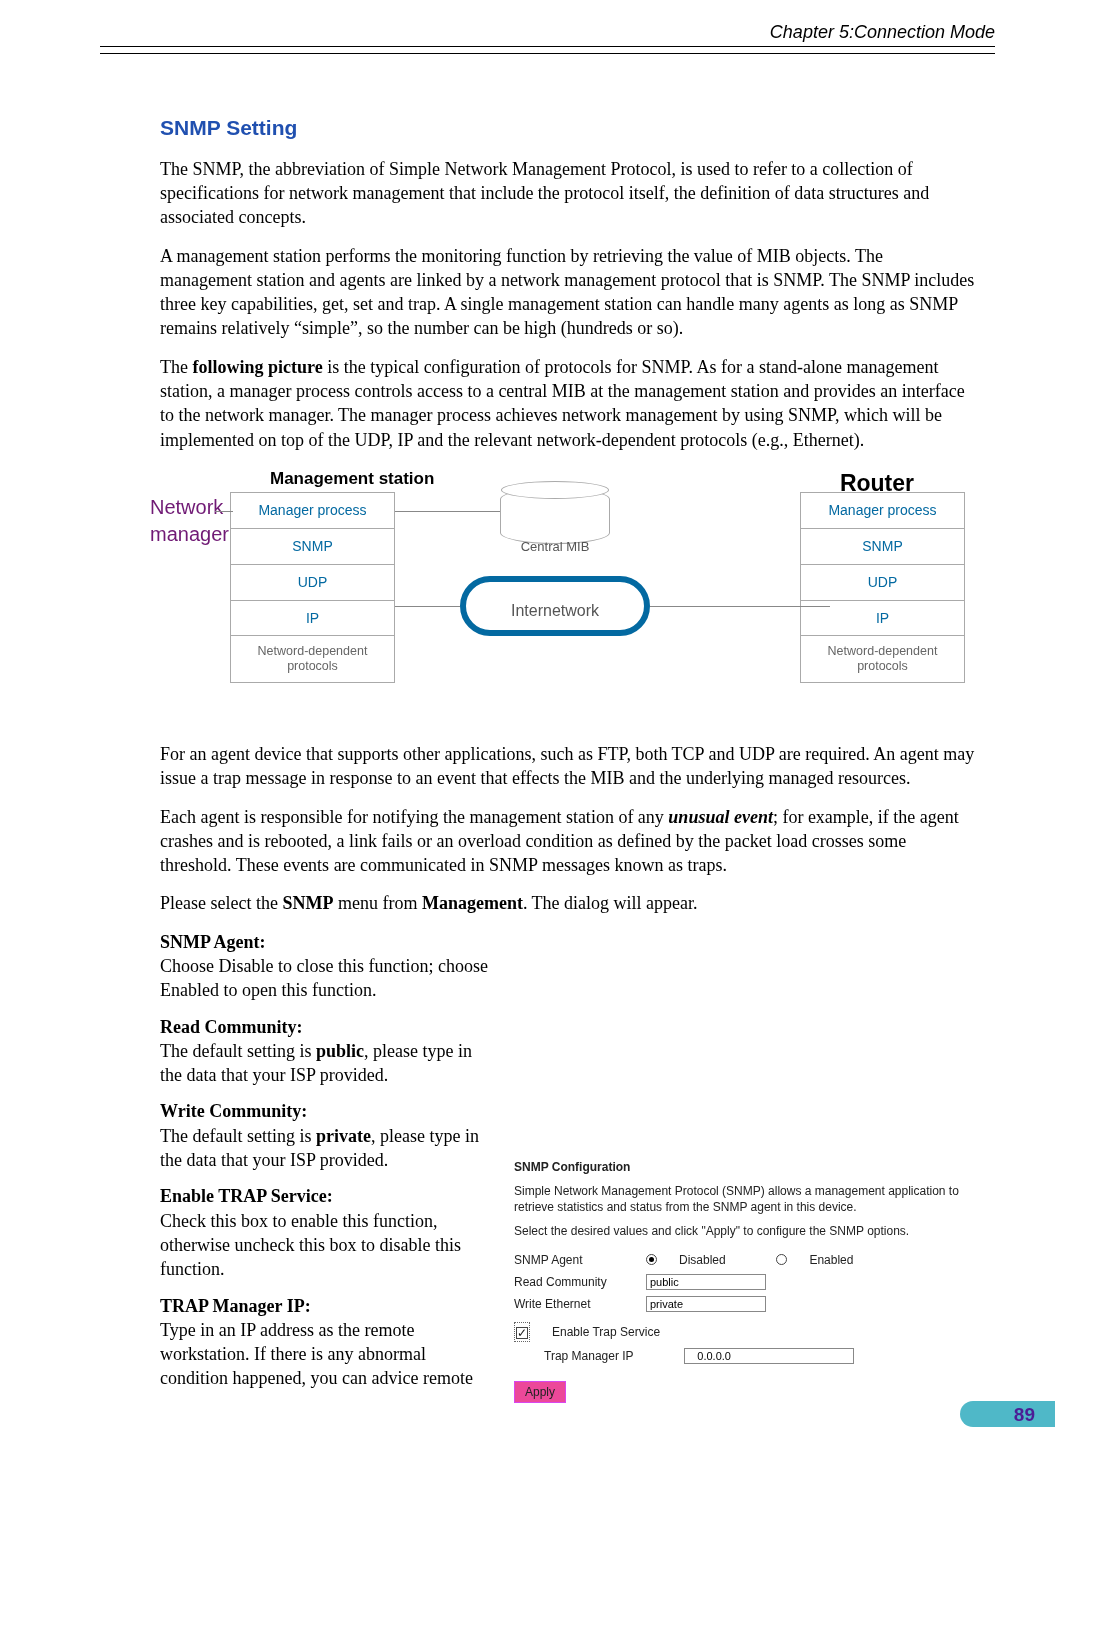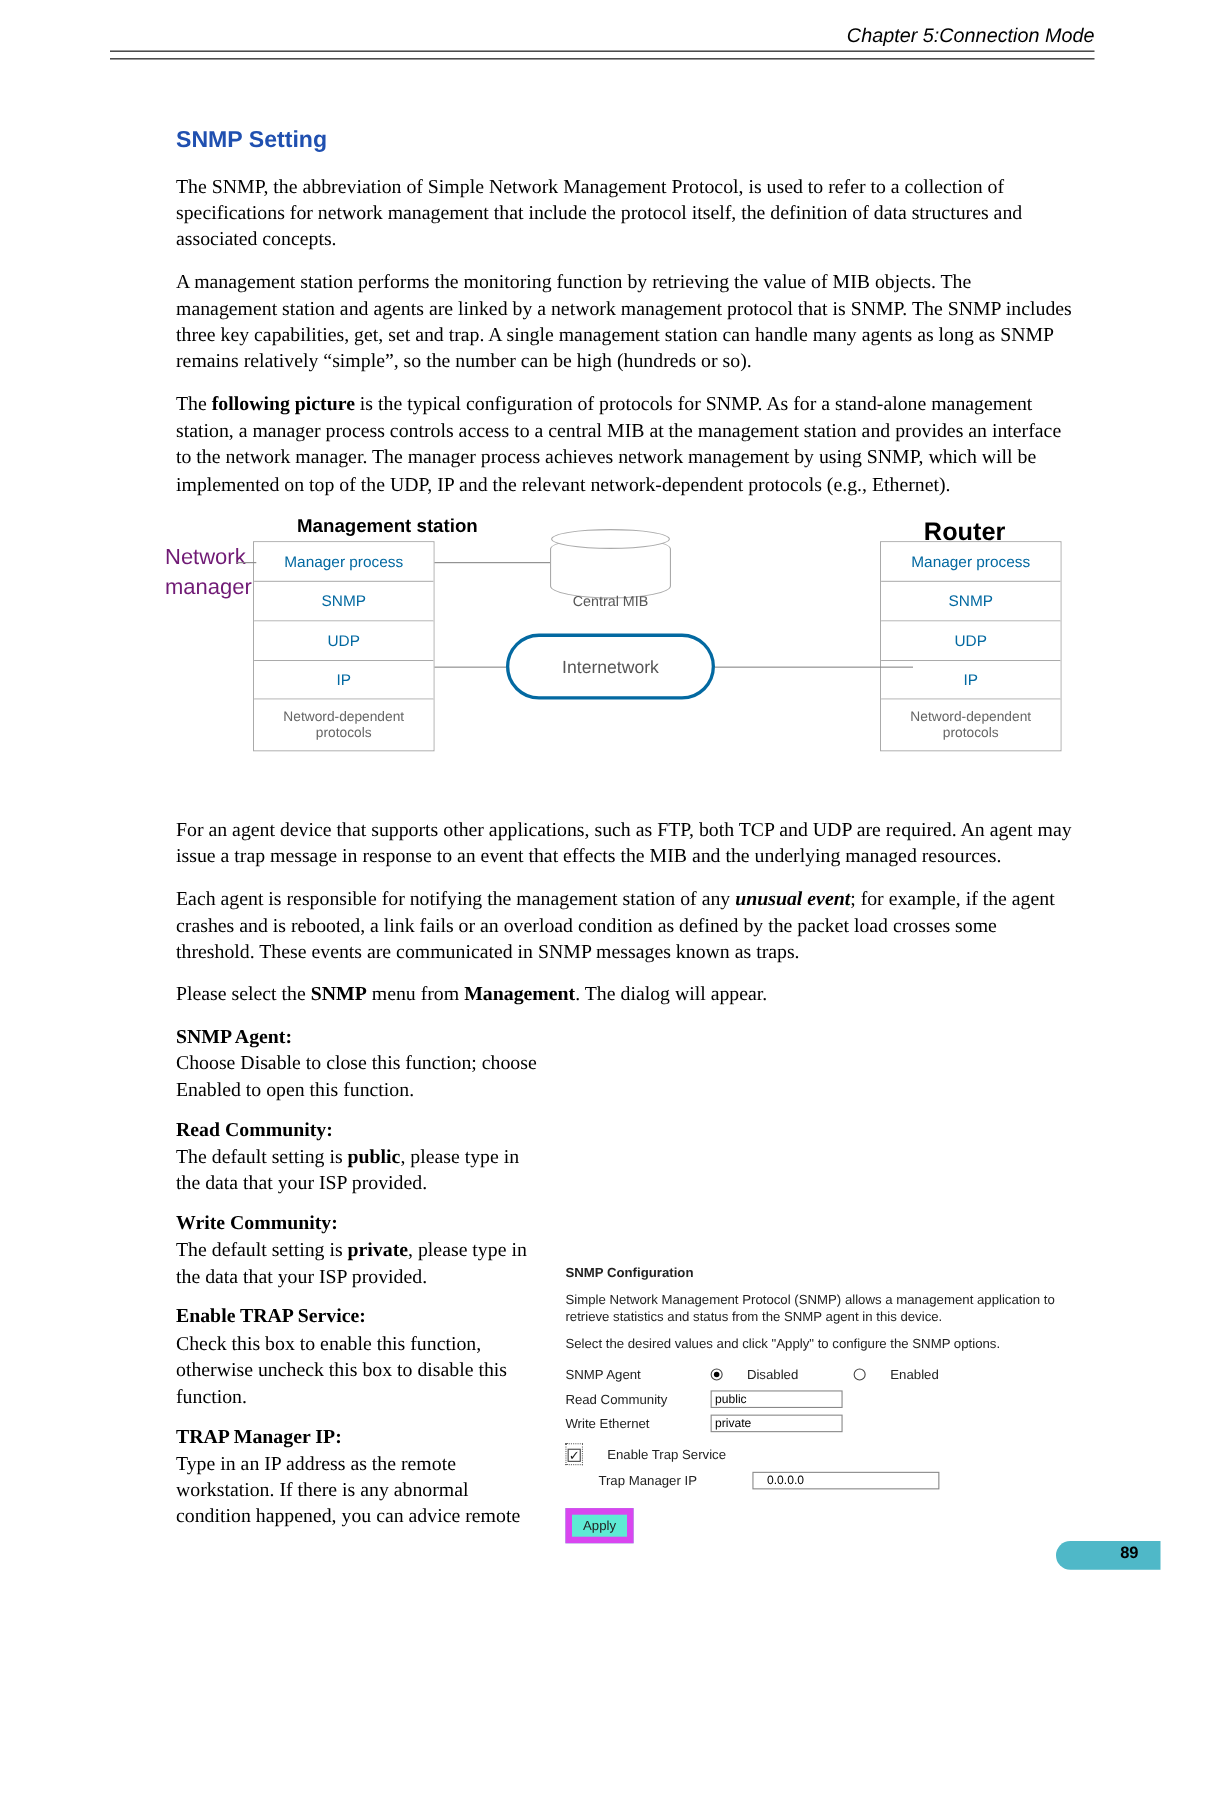--- a/index.html
+++ b/index.html
@@ -87,21 +87,21 @@
     padding: 8px 2px;
     font-size: 14px;
     color: #0369a1;
     background: #fff;
   }
   .stack-cell:last-child { border-bottom: none; font-size: 12.5px; color:#666; line-height:1.2; }
   .cloud {
     position: absolute;
     top: 110px; left: 300px;
     width: 190px; height: 60px;
-    border: 3px solid #0369a1;
+    border: 6px solid #0369a1;
     border-radius: 50px;
     text-align: center;
     line-height: 58px;
     font-size: 16px;
     color: #555;
     background: #fff;
   }
   .cylinder {
     position: absolute;
     top: 22px; left: 340px;
@@ -171,22 +171,22 @@
   .chk {
     display:inline-block; width:12px; height:12px; border:1px solid #444; vertical-align:middle;
     position:relative; background:#fff;
   }
   .chk.checked::after {
     content:"✓"; position:absolute; top:-3px; left:0; font-size:12px;
   }
   .dotted-checkbox-wrap { border:1px dotted #666; padding:1px; display:inline-block; }
   .apply-btn {
     display:inline-block;
-    border:6px solid #d946ef;
-    background:#5eead4;
+    border:1px solid #d946ef;
+    background:#ec4899;
     padding:2px 10px;
     font-size:12px;
     margin-top:10px;
   }
   .indent-trap { padding-left: 30px; }
 
   
   .page-num-wrap {
     position: absolute;
     bottom: 12px; right: 40px;
@@ -197,22 +197,22 @@
     right: 0; top: 0;
     width: 95px; height: 26px;
     background: #4fb8c8;
     border-radius: 13px 0 0 13px;
   }
   .page-num {
     position: absolute;
     right: 20px; top: 1px;
     font-family: Verdana, sans-serif;
     font-weight: bold;
-    font-size: 15px;
-    color: #000000;
+    font-size: 19px;
+    color: #4c1d95;
   }
 </style>
 </head>
 <body>
 
 <div class="page">
   <div class="header-bar">Chapter 5:Connection Mode</div>
   <div class="header-line"></div>
   <div class="thin-line"></div>
 

